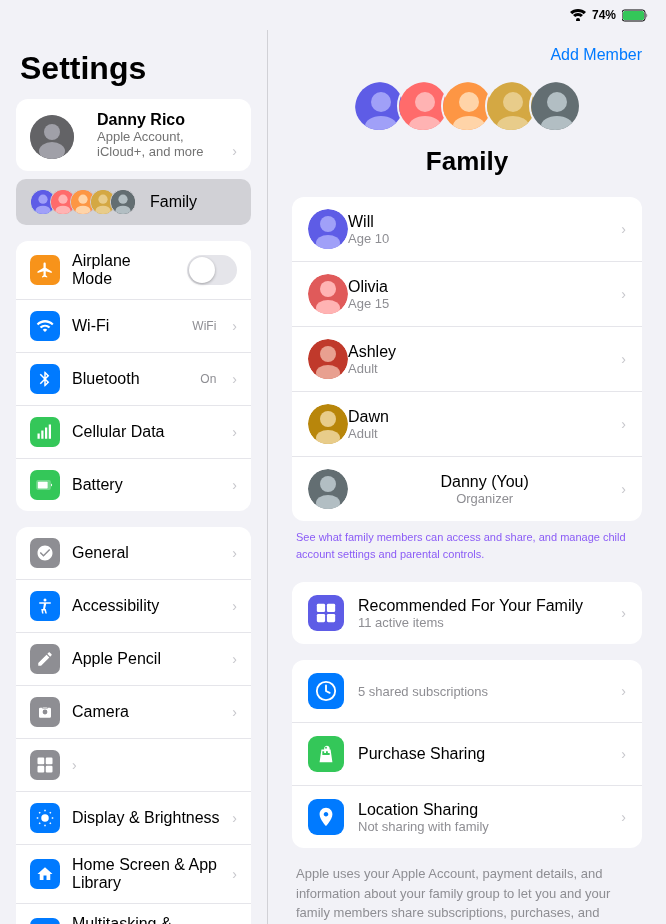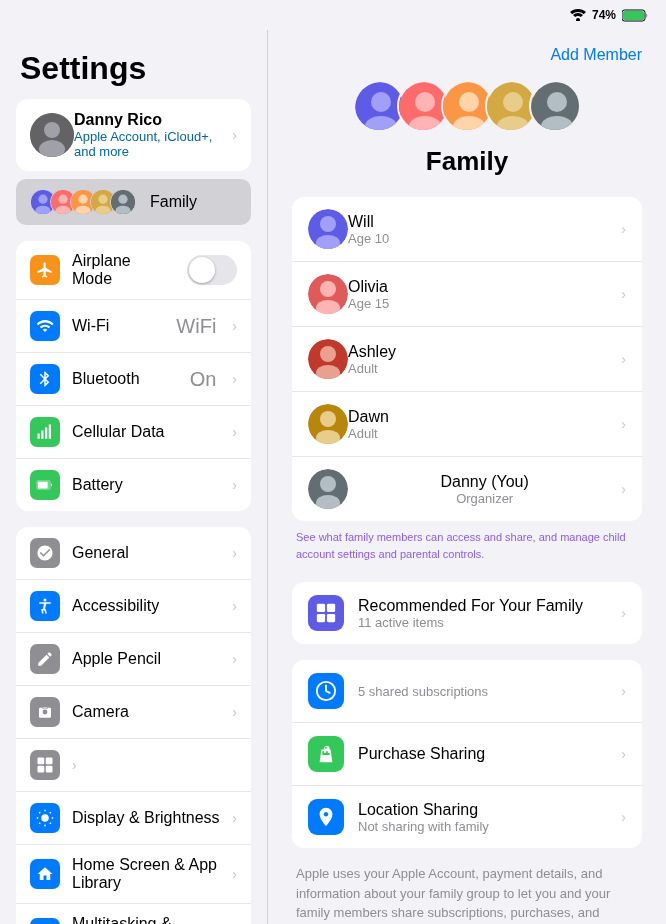--- a/index.html
+++ b/index.html
@@ -50,39 +50,39 @@
       padding: 8px 20px 12px 20px;
     }
 
     
     .account-card {
       background: #fff;
       margin: 0 16px 8px 16px;
       border-radius: 12px;
       padding: 12px 14px;
       display: flex;
-      align-items: center;
-      gap: 0;
+      align-items: flex-end;
+      gap: 23px;
       cursor: pointer;
     }
     .account-avatar {
       width: 44px;
       height: 44px;
       border-radius: 50%;
       background: linear-gradient(135deg, #8e8e93, #636366);
       flex-shrink: 0;
       display: flex;
       align-items: center;
       justify-content: center;
       overflow: hidden;
     }
     .account-avatar svg { width: 44px; height: 44px; }
     .account-info { flex: 1; }
     .account-name { font-size: 16px; font-weight: 600; color: #000; }
-    .account-subtitle { font-size: 13px; color: #0369a1; }
+    .account-subtitle { font-size: 13px; color: #737373; }
 
     
     .family-item {
       background: #d1d1d6;
       margin: 0 16px 16px 16px;
       border-radius: 10px;
       padding: 10px 14px;
       display: flex;
       align-items: center;
       gap: 10px;
@@ -122,21 +122,21 @@
       width: 30px;
       height: 30px;
       border-radius: 7px;
       flex-shrink: 0;
       display: flex;
       align-items: center;
       justify-content: center;
       font-size: 16px;
     }
     .settings-label { font-size: 16px; color: #000; flex: 1; }
-    .settings-value { font-size: 20px; color: #8e8e93; margin-right: 4px; }
+    .settings-value { font-size: 12px; color: #8e8e93; margin-right: 4px; }
     .settings-chevron { color: #c7c7cc; font-size: 14px; }
     .toggle {
       width: 50px;
       height: 30px;
       background: #e5e5ea;
       border-radius: 15px;
       position: relative;
       flex-shrink: 0;
     }
     .toggle::after {

